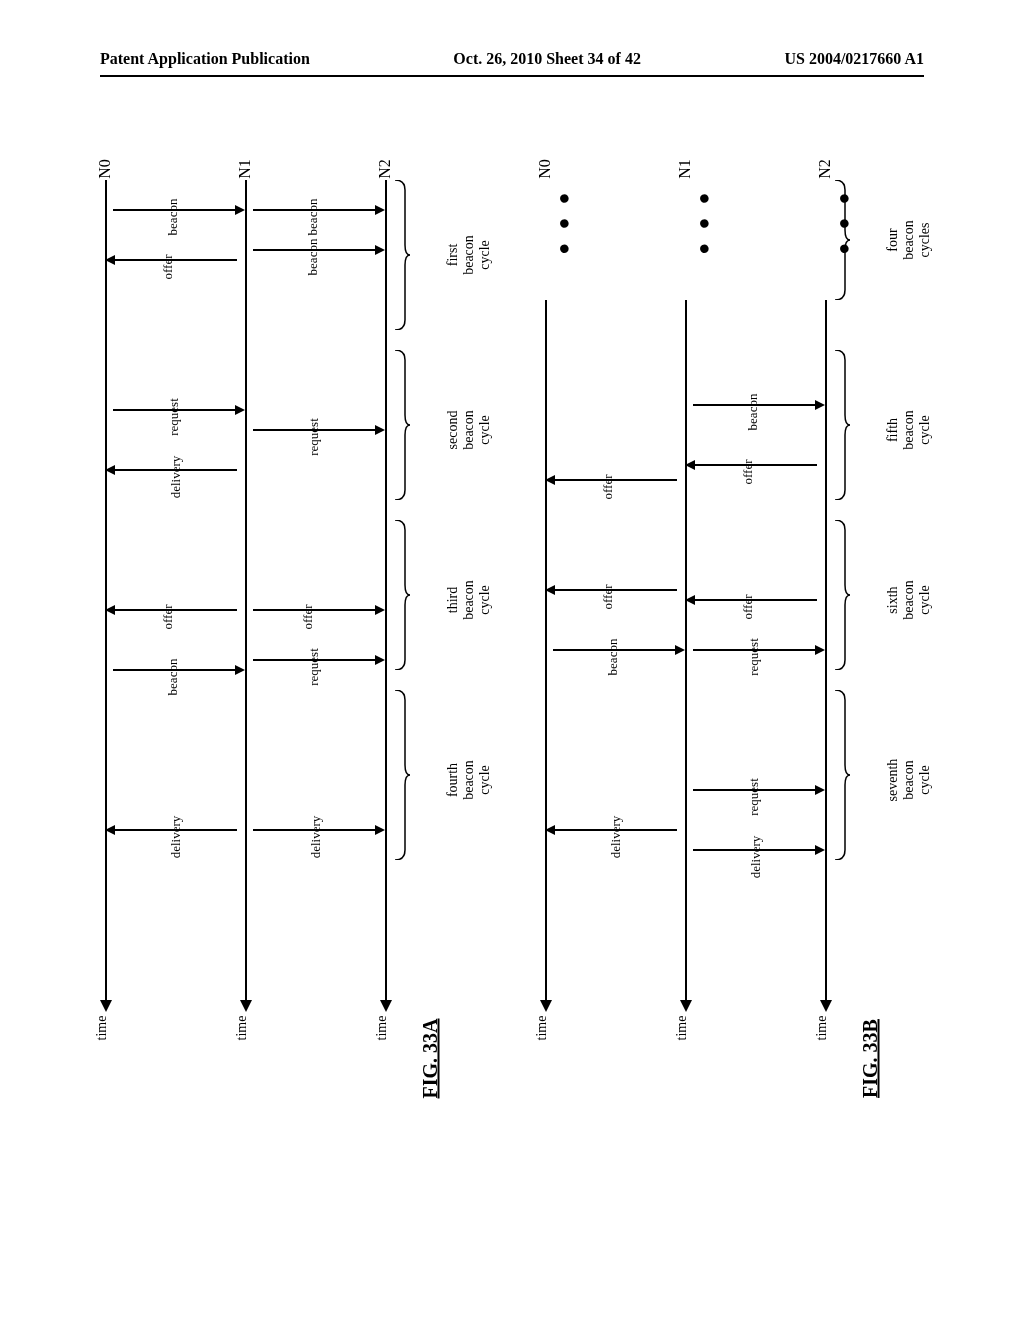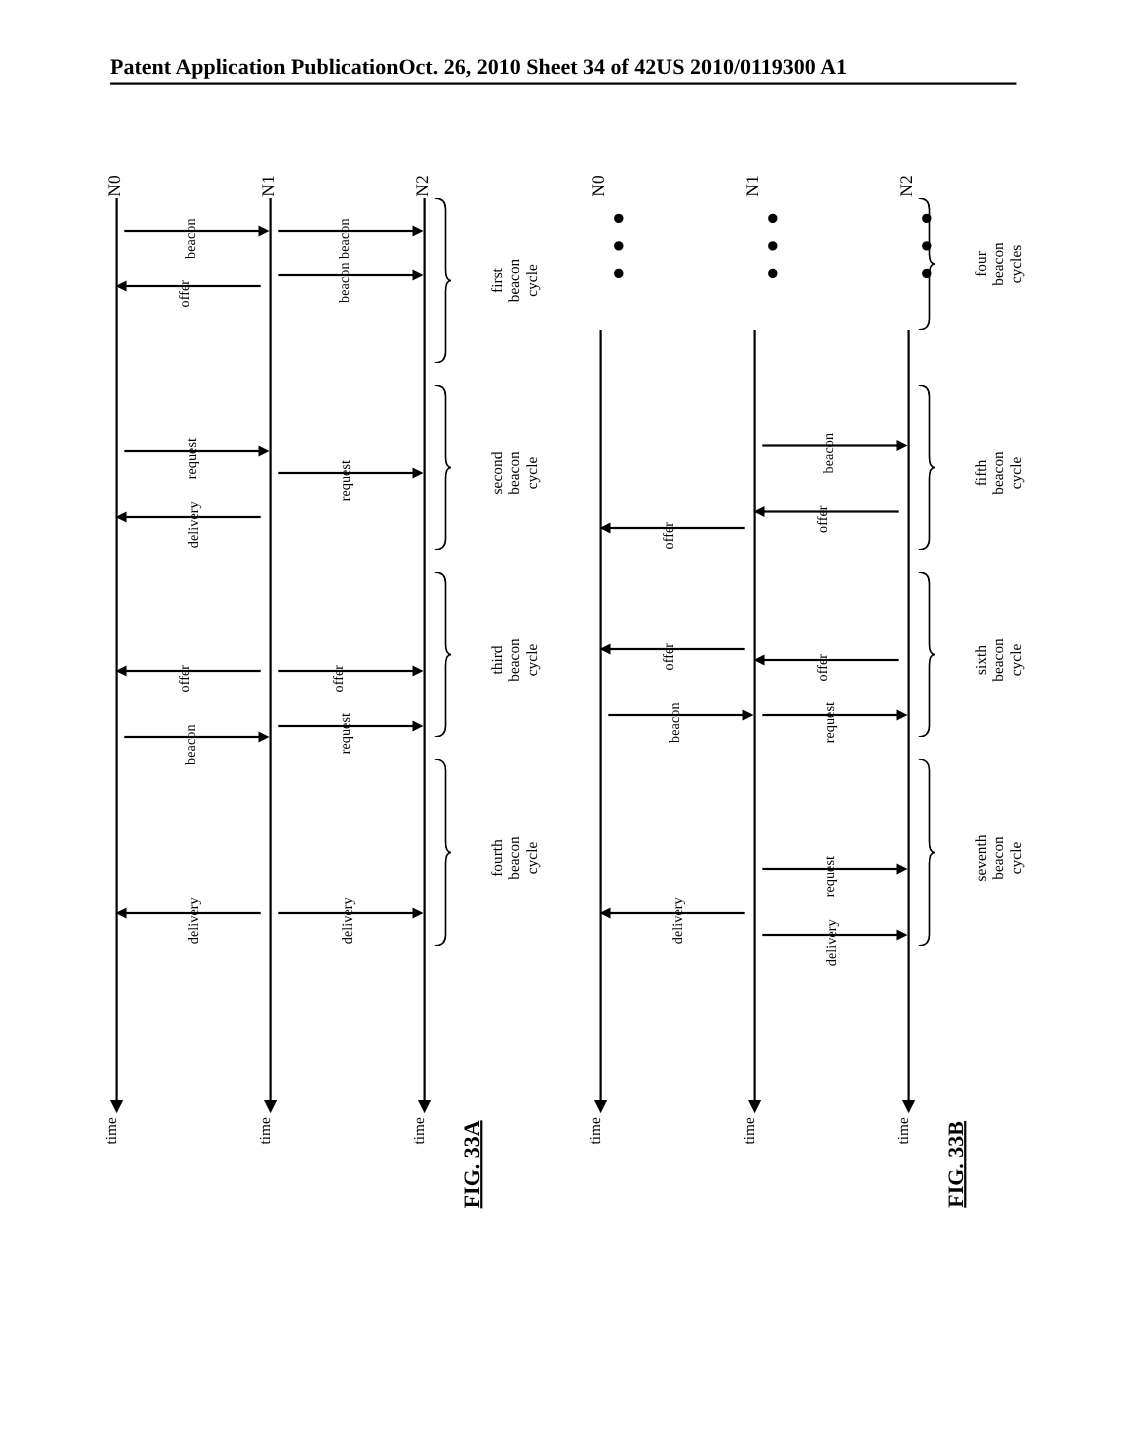--- a/index.html
+++ b/index.html
@@ -15,21 +15,22 @@
     width: 100%;
     height: 100%;
     position: relative;
   }
   .header {
     position: absolute;
     top: 50px;
     left: 100px;
     right: 100px;
     display: flex;
-    font-size: 20px;
+    justify-content: space-between;
+    font-size: 16px;
     font-weight: bold;
   }
   .hrule {
     position: absolute;
     top: 75px;
     left: 100px;
     right: 100px;
     border-top: 2px solid #000;
   }
   .diagram-area {
@@ -149,21 +150,21 @@
     letter-spacing: 4px;
   }
 </style>
 </head>
 <body>
 
 <div class="page">
   <div class="header">
     <span>Patent Application Publication</span>
     <span>Oct. 26, 2010  Sheet 34 of 42</span>
-    <span>US 2010/0119300 A1</span>
+    <span>US 2004/0217660 A1</span>
   </div>
   <div class="hrule"></div>
 
   <div class="diagram-area">
 
     <div class="fig figA">
 
       <div class="col-label" style="left:-5px;">N0</div>
       <div class="col-label" style="left:135px;">N1</div>
       <div class="col-label" style="left:275px;">N2</div>

